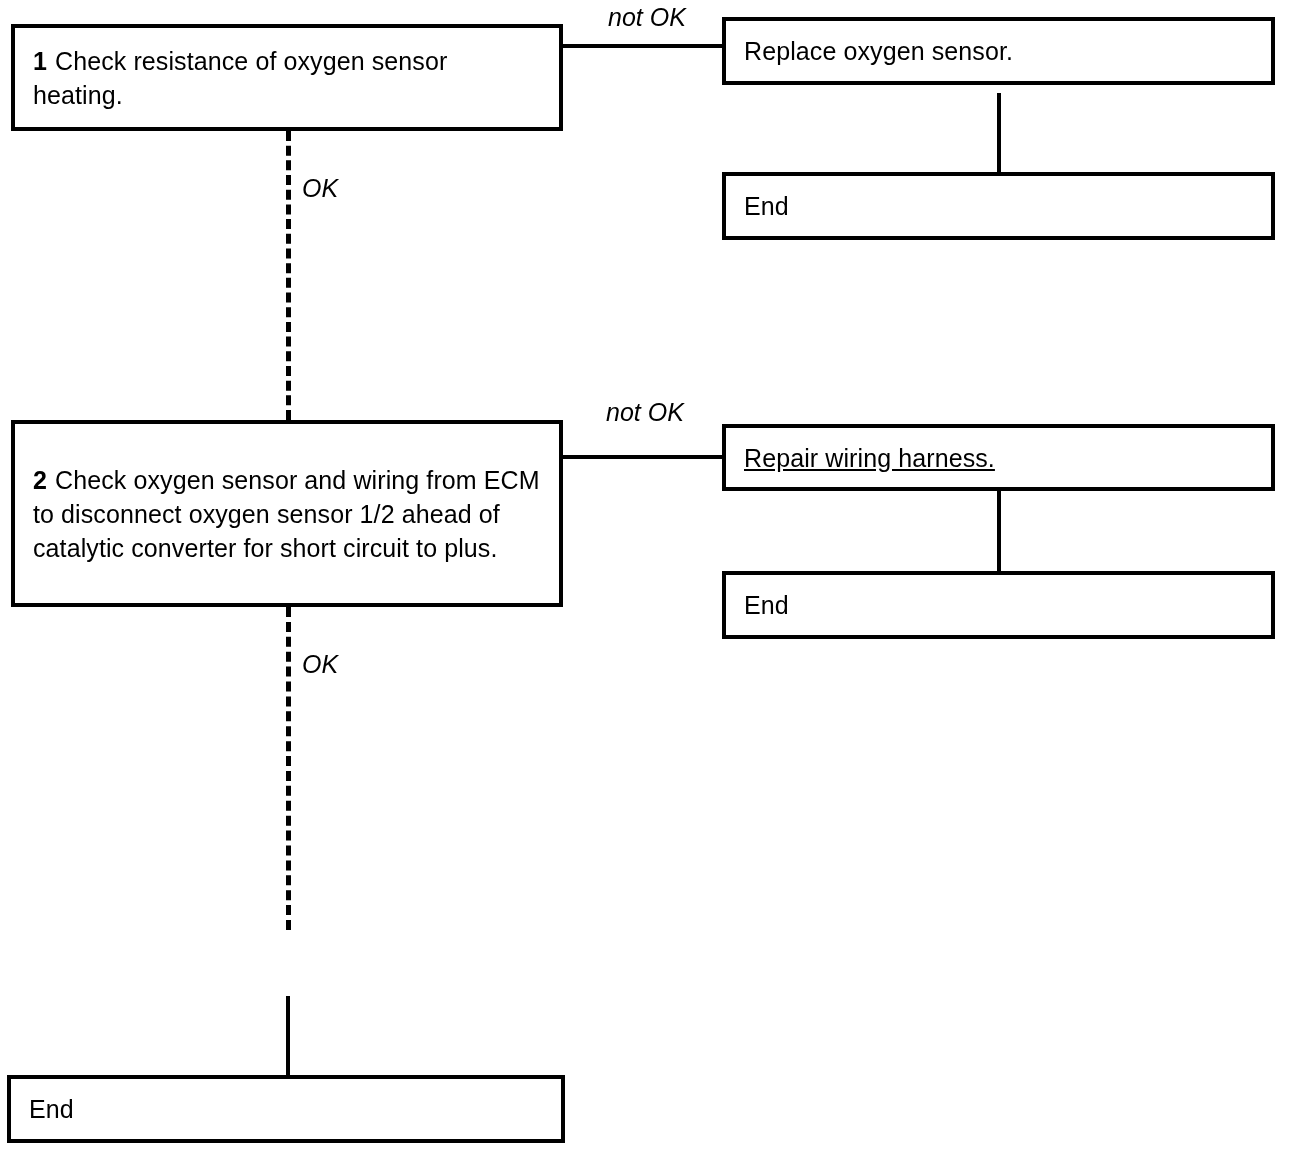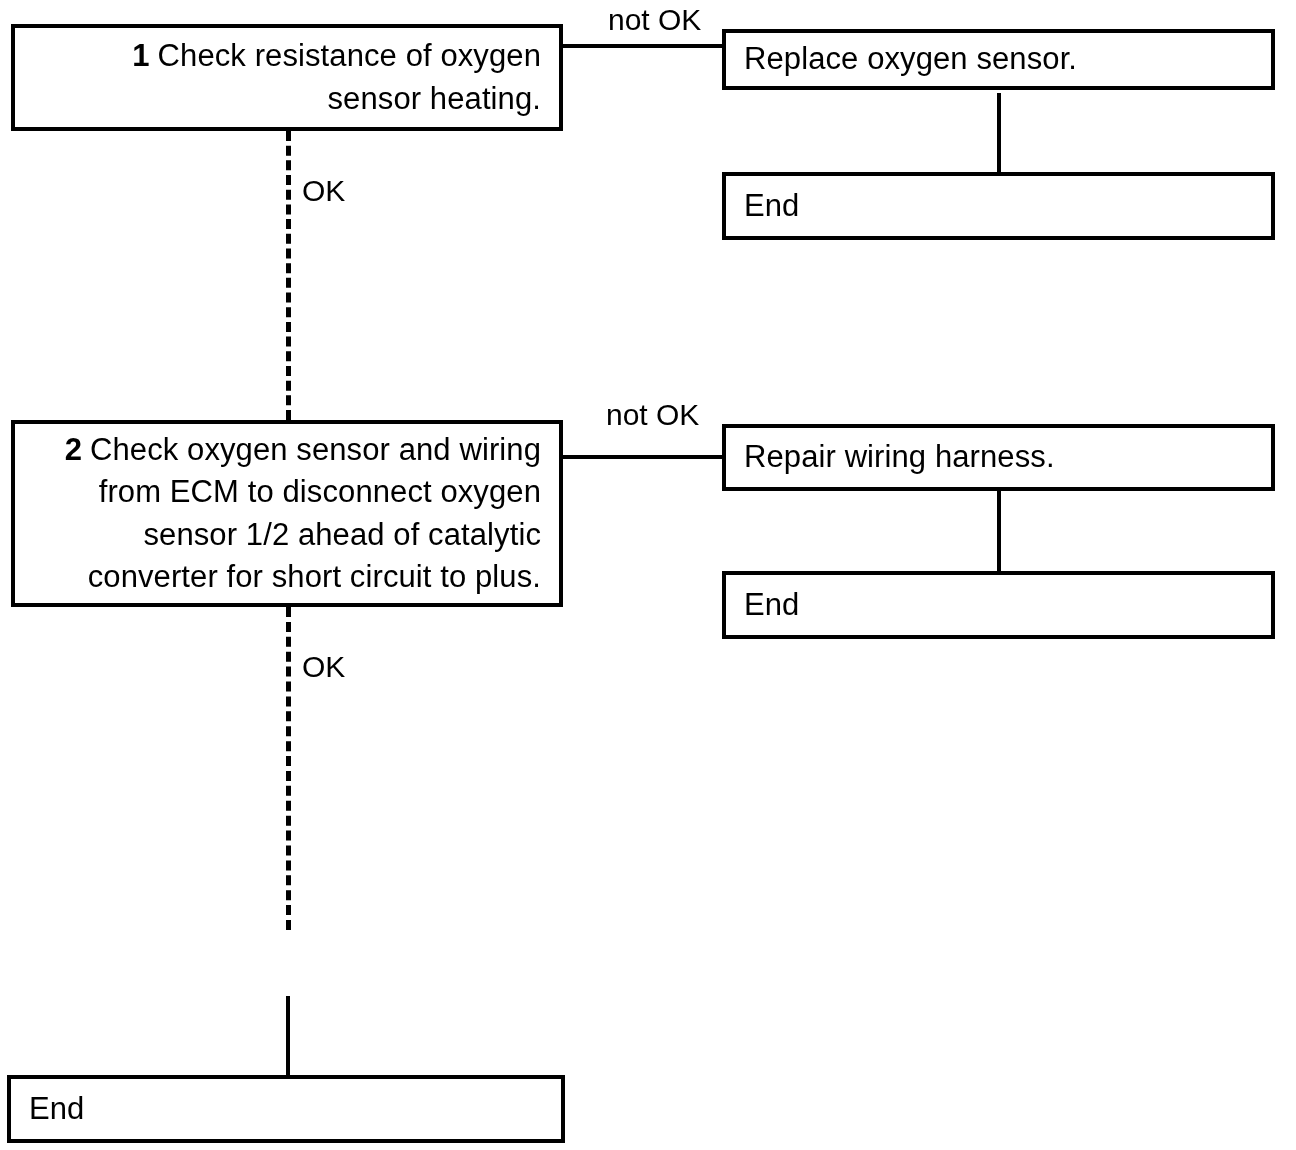--- a/index.html
+++ b/index.html
@@ -21,25 +21,24 @@
   .node {
     position: absolute;
     box-sizing: border-box;
     border: 4px solid #000000;
     background: #ffffff;
     display: flex;
     align-items: center;
     padding: 0 18px;
   }
   .node .node-text {
-    font-size: 31px;
+    font-size: 25px;
     line-height: 1.36;
     letter-spacing: 0.1px;
     white-space: pre-line;
-    text-align: right;
   }
   .node.terminal .node-text {
     font-weight: normal;
   }
   .step-num {
     font-weight: bold;
   }
   .conn {
     position: absolute;
     background: #000000;
@@ -50,58 +49,59 @@
   .conn-v {
     width: 4px;
   }
   .conn-v-dashed {
     width: 0;
     border-left: 5px dashed #000000;
     background: transparent;
   }
   .edge-label {
     position: absolute;
-    font-size: 30px;
+    font-size: 25px;
     line-height: 1;
     white-space: nowrap;
+    font-style: italic;
   }
 </style>
 </head>
 <body>
 
 <div id="canvas">
 
   <div class="node" style="left:11px; top:24px; width:552px; height:107px;">
     <div class="node-text"><span class="step-num">1</span><span style="margin-left:8px;">Check resistance of oxygen sensor heating.</span></div>
   </div>
 
   <div class="conn conn-h" style="left:563px; top:44px; width:161px;"></div>
   <div class="edge-label" style="left:608px; top:5px;">not OK</div>
 
-  <div class="node" style="left:722px; top:29px; width:553px; height:61px;">
+  <div class="node" style="left:722px; top:17px; width:553px; height:68px;">
     <div class="node-text">Replace oxygen sensor.</div>
   </div>
 
   <div class="conn conn-v" style="left:997px; top:93px; height:80px;"></div>
 
   <div class="node terminal" style="left:722px; top:172px; width:553px; height:68px;">
     <div class="node-text">End</div>
   </div>
 
   <div class="conn conn-v-dashed" style="left:286px; top:131px; height:289px; border-left-width:5px; border-left-style:dashed;"></div>
   <div class="edge-label" style="left:302px; top:176px;">OK</div>
 
   <div class="node" style="left:11px; top:420px; width:552px; height:187px;">
     <div class="node-text"><span class="step-num">2</span><span style="margin-left:8px;">Check oxygen sensor and wiring from ECM to disconnect oxygen sensor 1/2 ahead of catalytic converter for short circuit to plus.</span></div>
   </div>
 
   <div class="conn conn-h" style="left:563px; top:455px; width:161px;"></div>
   <div class="edge-label" style="left:606px; top:400px;">not OK</div>
 
-  <div class="node" style="left:722px; top:424px; width:553px; height:67px;">
+  <div class="node" style="left:722px; top:424px; width:553px; height:67px;text-decoration:underline;">
     <div class="node-text">Repair wiring harness.</div>
   </div>
 
   <div class="conn conn-v" style="left:997px; top:491px; height:80px;"></div>
 
   <div class="node terminal" style="left:722px; top:571px; width:553px; height:68px;">
     <div class="node-text">End</div>
   </div>
 
   <div class="conn conn-v-dashed" style="left:286px; top:607px; height:323px; border-left-width:5px; border-left-style:dashed;"></div>

